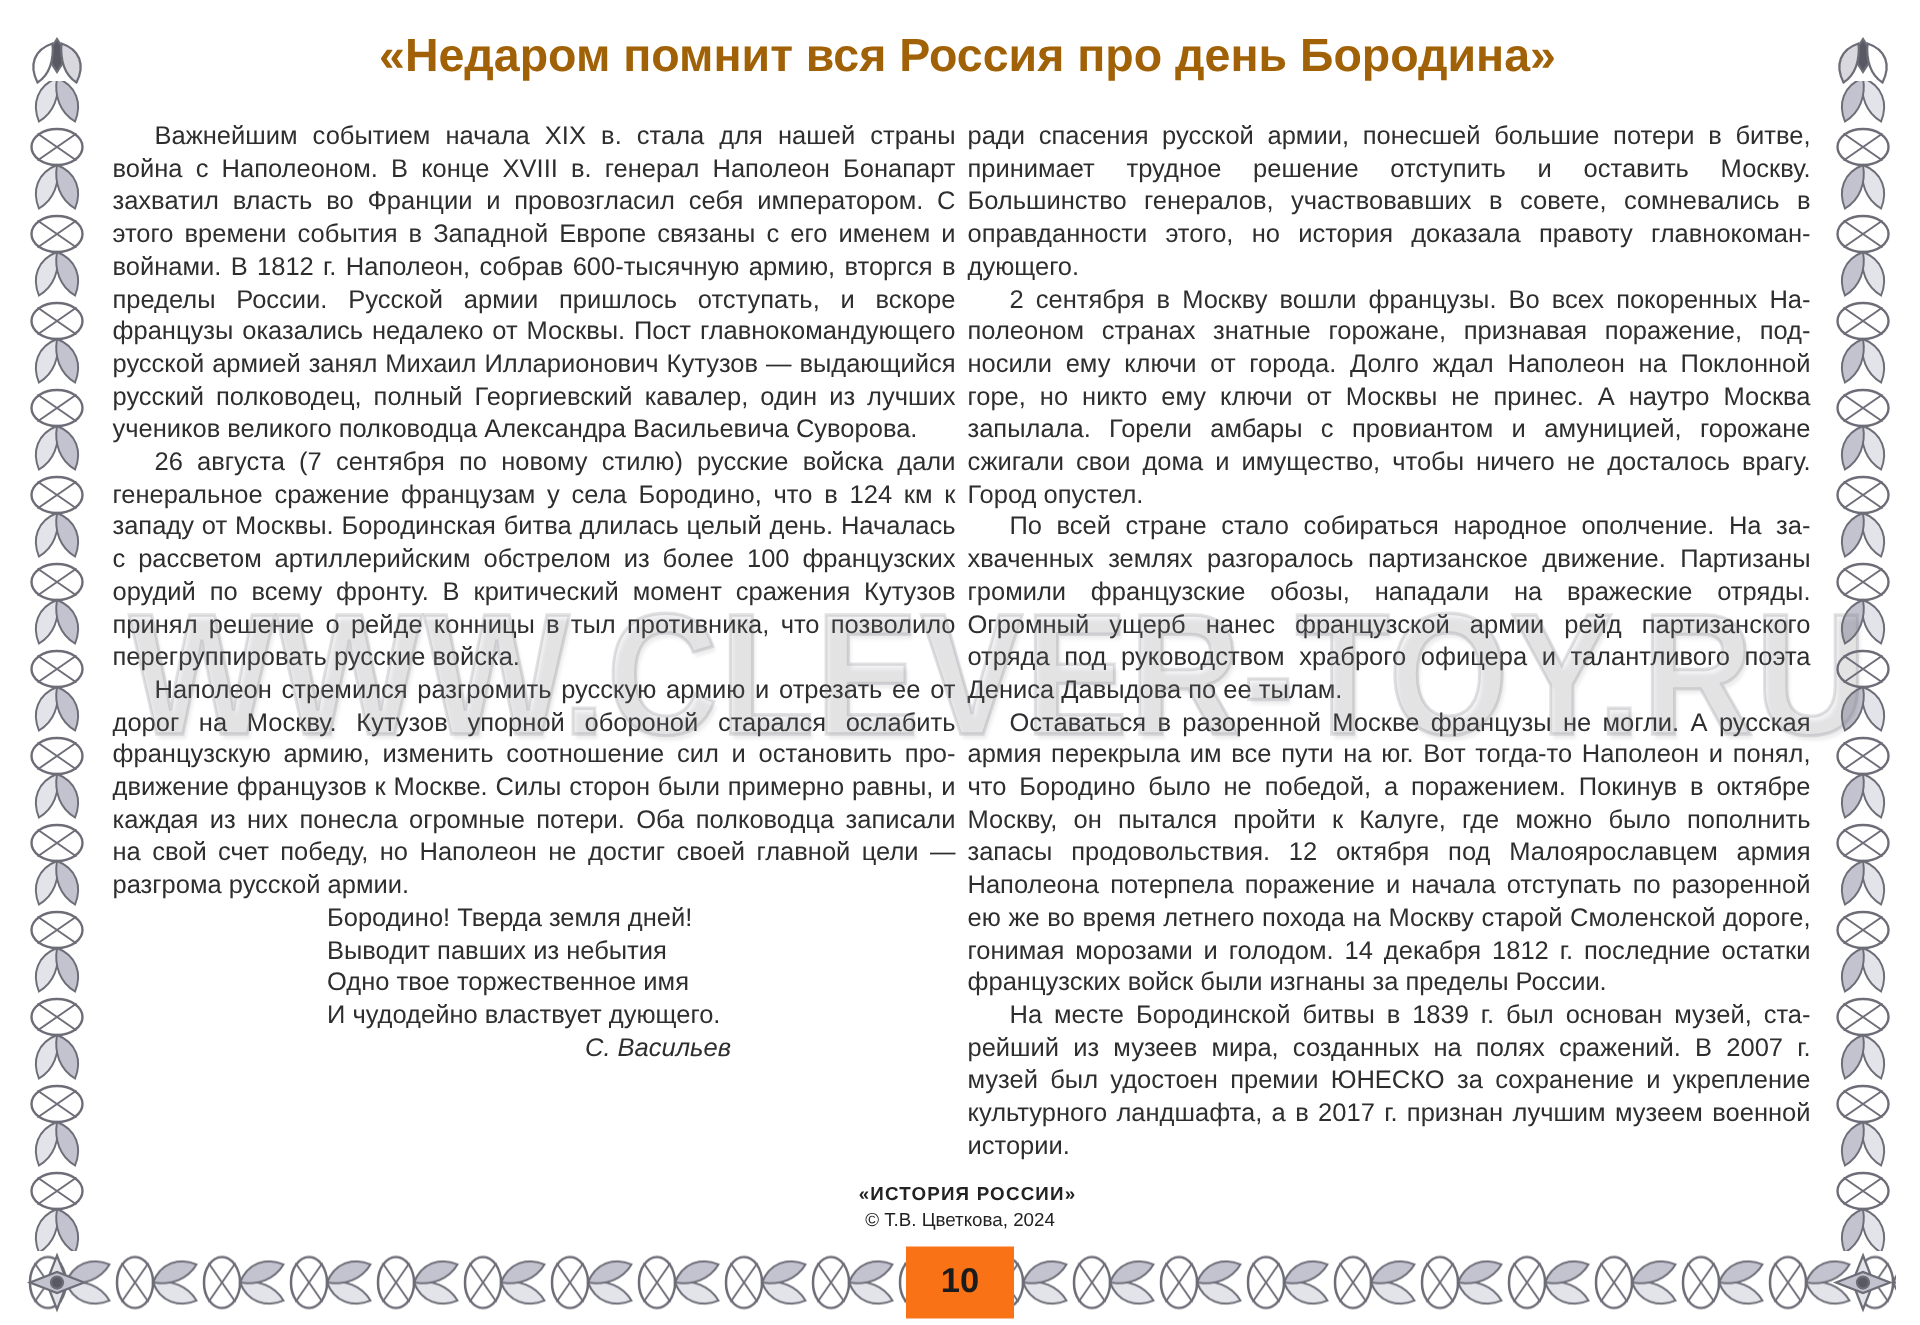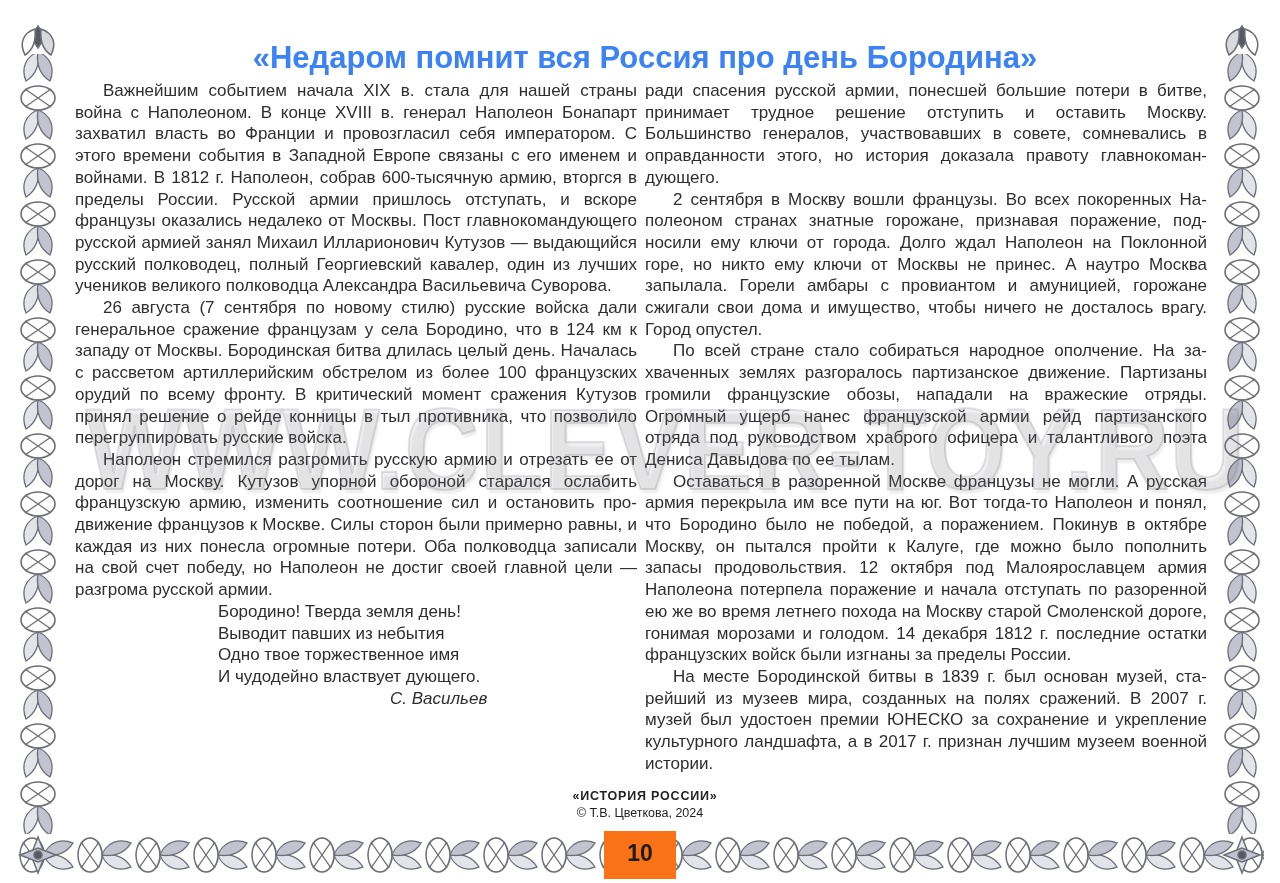--- a/index.html
+++ b/index.html
@@ -25,22 +25,22 @@
     font-size:103px;font-weight:bold;white-space:nowrap;letter-spacing:1px;
     transform:scaleY(1.12);transform-origin:left top;
     color:rgba(132,132,138,0.10);
     -webkit-text-stroke:2px rgba(120,120,126,0.22);
     text-shadow:2px 3px 2px rgba(90,90,95,0.10);
     pointer-events:none;z-index:3;
   }
 
   
   .title{
-    position:absolute;left:75px;top:40px;width:1140px;margin:0;
-    text-align:center;font-size:31px;font-weight:bold;color:#3b82f6;
+    position:absolute;left:75px;top:19px;width:1140px;margin:0;
+    text-align:center;font-size:31px;font-weight:bold;color:#a16207;
     letter-spacing:0px;z-index:2;
   }
 
   
   .columns{
     position:absolute;left:75px;top:80px;width:1140px;
     display:flex;gap:8px;z-index:2;
   }
   .col{width:562px;font-size:17px;line-height:21.7px;text-align:justify;}
   .col p{margin:0;}
@@ -128,21 +128,21 @@
   <div class="watermark">WWW.CLEVER-TOY.RU</div>
 
   <h1 class="title">«Недаром помнит вся Россия про день Бородина»</h1>
 
   <div class="columns">
     <div class="col">
       <p class="indent">Важнейшим событием начала XIX в. стала для нашей страны война с Наполеоном. В конце XVIII в. генерал Наполеон Бонапарт захватил власть во Франции и провозгласил себя императором. С этого времени события в Западной Европе связаны с его име­нем и войнами. В 1812 г. Наполеон, собрав 600-тысячную армию, вторгся в пределы России. Русской армии пришлось отступать, и вскоре французы оказались недалеко от Москвы. Пост главно­командующего русской армией занял Михаил Илларионович Куту­зов — выдающийся русский полководец, полный Георгиевский ка­валер, один из лучших учеников великого полководца Александра Васильевича Суворова.</p>
       <p class="indent">26 августа (7 сентября по новому стилю) русские войска дали генеральное сражение французам у села Бородино, что в 124 км к западу от Москвы. Бородинская битва длилась целый день. На­чалась с рассветом артиллерийским обстрелом из более 100 фран­цузских орудий по всему фронту. В критический момент сражения Кутузов принял решение о рейде конницы в тыл противника, что позволило перегруппировать русские войска.</p>
       <p class="indent">Наполеон стремился разгромить русскую армию и отрезать ее от дорог на Москву. Кутузов упорной обороной старался ослабить французскую армию, изменить соотношение сил и остановить про­движение французов к Москве. Силы сторон были примерно рав­ны, и каждая из них понесла огромные потери. Оба полководца за­писали на свой счет победу, но Наполеон не достиг своей главной цели — разгрома русской армии.</p>
       <div class="poem">
-        <div>Бородино! Тверда земля день!</div>
+        <div>Бородино! Тверда земля дней!</div>
         <div>Выводит павших из небытия</div>
         <div>Одно твое торжественное имя</div>
         <div>И чудодейно властвует дующего.</div>
         <div class="attribution">С. Васильев</div>
       </div>
     </div>
     <div class="col">
       <p>ради спасения русской армии, понесшей большие потери в бит­ве, принимает трудное решение отступить и оставить Москву. Большинство генералов, участвовавших в совете, сомневались в оправданности этого, но история доказала правоту главнокоман­дующего.</p>
       <p class="indent">2 сентября в Москву вошли французы. Во всех покоренных На­полеоном странах знатные горожане, признавая поражение, под­носили ему ключи от города. Долго ждал Наполеон на Поклонной горе, но никто ему ключи от Москвы не принес. А наутро Москва запылала. Горели амбары с провиантом и амуницией, горожане сжигали свои дома и имущество, чтобы ничего не досталось врагу. Город опустел.</p>
       <p class="indent">По всей стране стало собираться народное ополчение. На за­хваченных землях разгоралось партизанское движение. Партиза­ны громили французские обозы, нападали на вражеские отряды. Огромный ущерб нанес французской армии рейд партизанского отряда под руководством храброго офицера и талантливого поэта Дениса Давыдова по ее тылам.</p>

